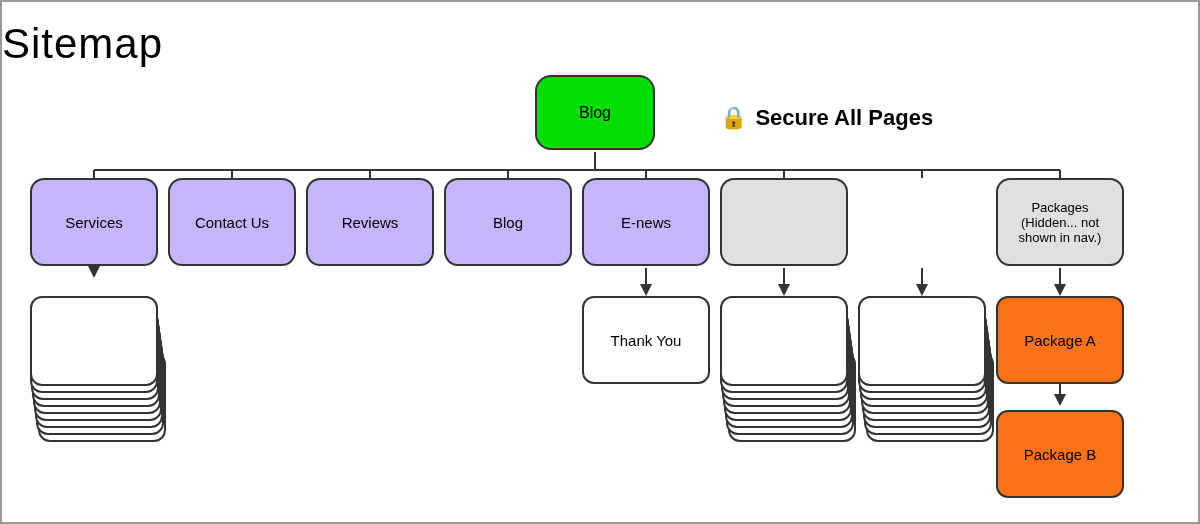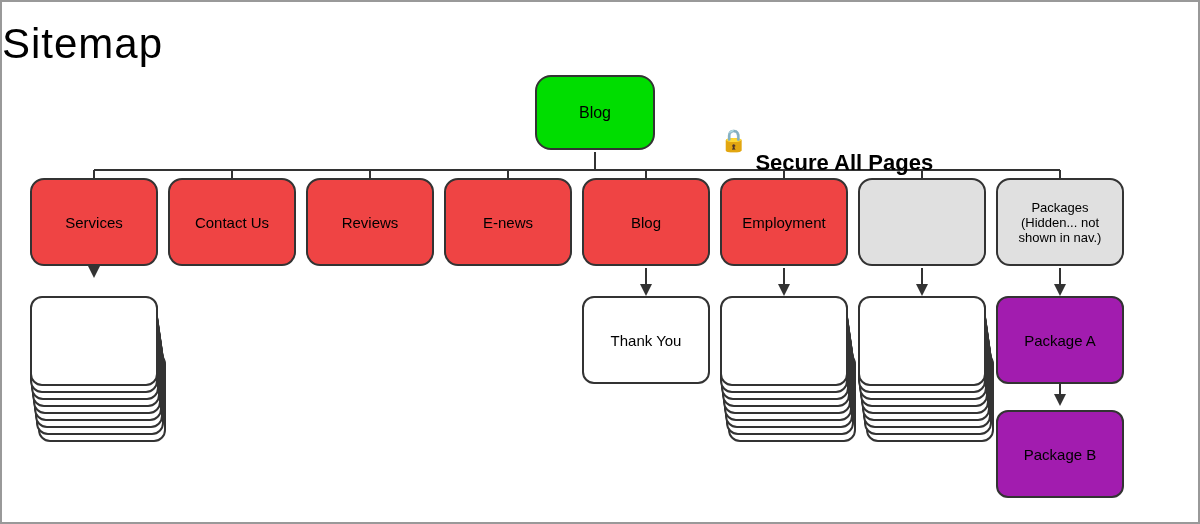--- a/index.html
+++ b/index.html
@@ -30,21 +30,20 @@
       gap: 8px;
     }
 
     .lock-icon {
       font-size: 22px;
     }
 
     .secure-label {
       font-size: 22px;
       font-weight: bold;
-      margin-top: 45px;
     }
 
     
     .home-node {
       position: absolute;
       top: 75px;
       left: 535px;
       width: 120px;
       height: 75px;
       background: #00dd00;
@@ -78,21 +77,21 @@
     .nav-node {
       width: 128px;
       height: 88px;
       border: 2px solid #333;
       border-radius: 14px;
       display: flex;
       align-items: center;
       justify-content: center;
       text-align: center;
       font-size: 15px;
-      background: #ef4444;
+      background: #c4b5fd;
       cursor: pointer;
       padding: 6px;
     }
 
     .nav-node.hidden-node {
       background: #e0e0e0;
     }
 
     
     .stacked-pages {
@@ -113,21 +112,21 @@
       border-radius: 12px;
       background: #fff;
       display: flex;
       align-items: center;
       justify-content: center;
       font-size: 15px;
       text-align: center;
     }
 
     .child-node.gray-node {
-      background: #a21caf;
+      background: #f97316;
     }
   </style>
 </head>
 <body>
 
 <svg class="connector-svg" xmlns="http://www.w3.org/2000/svg">
 
   <line x1="595" y1="152" x2="595" y2="170" stroke="#333" stroke-width="2"></line>
 
   <line x1="94" y1="170" x2="1060" y2="170" stroke="#333" stroke-width="2"></line>
@@ -166,23 +165,22 @@
   <span class="lock-icon">🔒</span>
   <span class="secure-label">Secure All Pages</span>
 </div>
 
 <div class="home-node" style="background: rgb(0, 221, 0);">Blog</div>
 
 <div class="nav-row">
   <div class="nav-node">Services</div>
   <div class="nav-node">Contact Us</div>
   <div class="nav-node">Reviews</div>
+  <div class="nav-node">Blog</div>
   <div class="nav-node">E-news</div>
-  <div class="nav-node">Blog</div>
-  <div class="nav-node">Employment</div>
   <div class="nav-node hidden-node"></div>
 </div>
 
 <div class="stacked-pages" style="left:30px; top:296px;">
   <div class="stack-page" style="width:128px;height:90px;top:56px;left:8px;"></div>
   <div class="stack-page" style="width:128px;height:90px;top:49px;left:6px;"></div>
   <div class="stack-page" style="width:128px;height:90px;top:42px;left:5px;"></div>
   <div class="stack-page" style="width:128px;height:90px;top:35px;left:4px;"></div>
   <div class="stack-page" style="width:128px;height:90px;top:28px;left:3px;"></div>
   <div class="stack-page" style="width:128px;height:90px;top:21px;left:2px;"></div>

